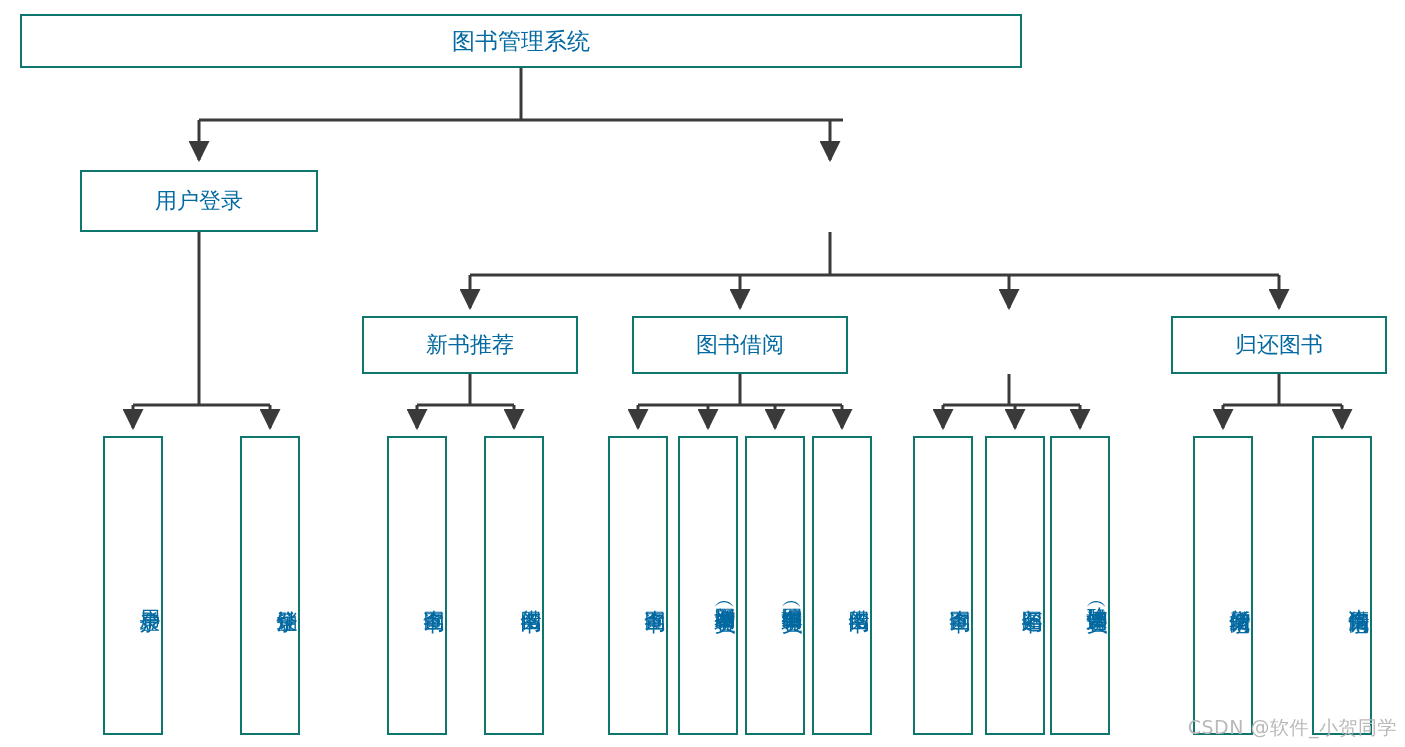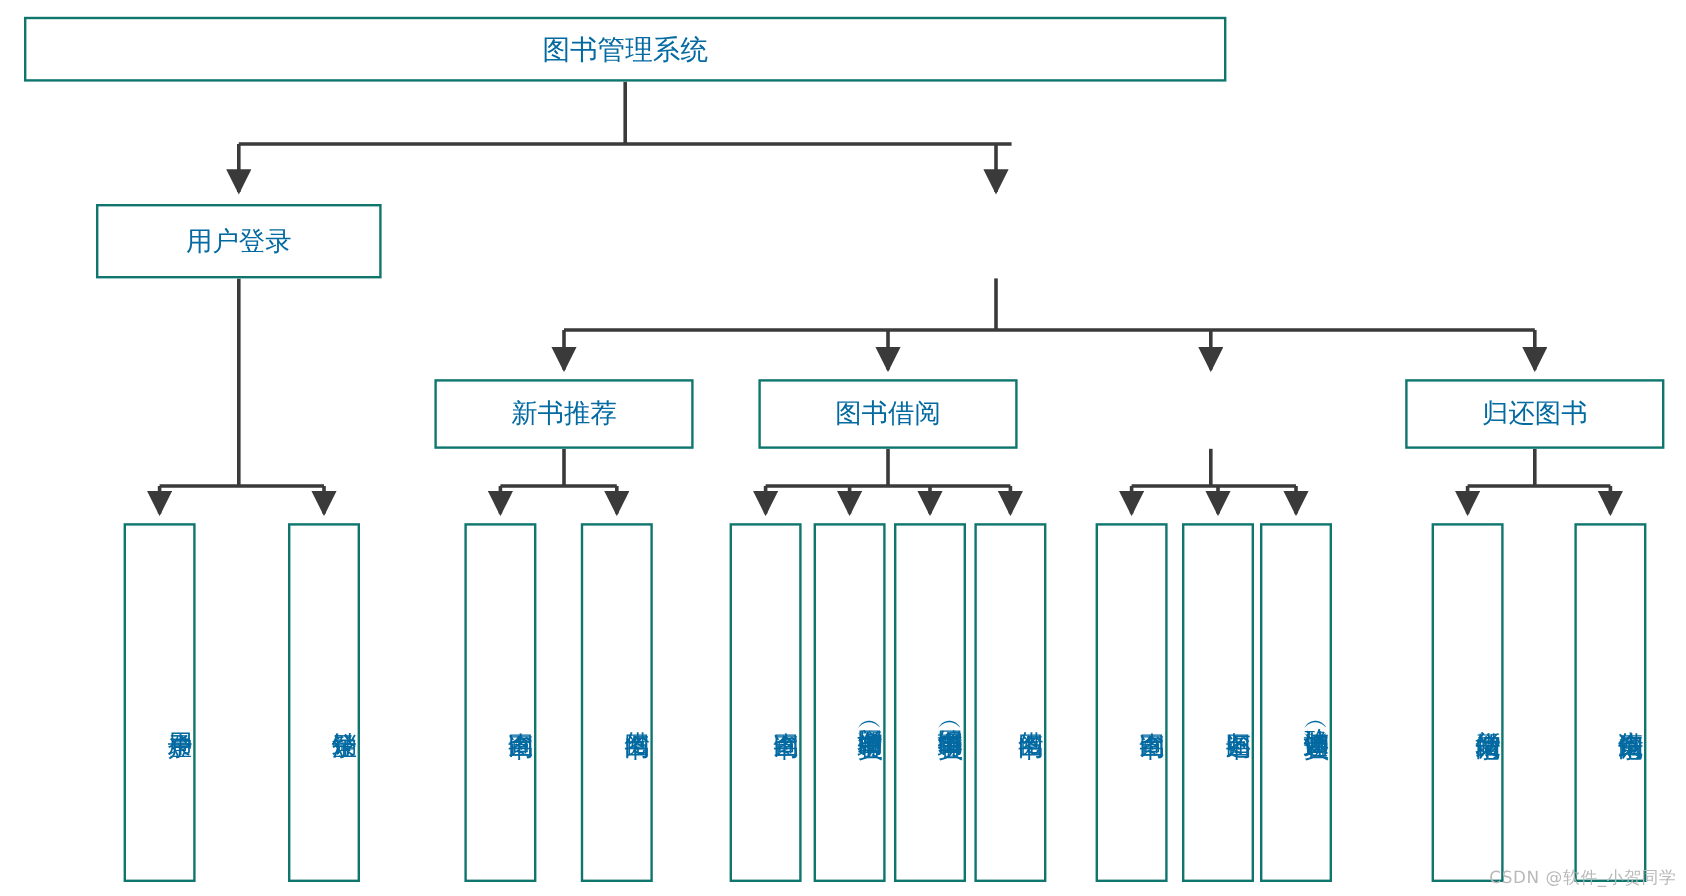--- a/index.html
+++ b/index.html
@@ -56,21 +56,21 @@
     justify-content: center;
   }
   .node .label {
     display: block;
     white-space: nowrap;
   }
   #watermark {
     position: absolute;
     right: 8px;
     bottom: 6px;
-    font-size: 14px;
+    font-size: 19px;
     color: #b9b9b9;
     white-space: nowrap;
     letter-spacing: 0.5px;
   }
 </style>
 </head>
 <body>
 
 <div id="canvas">
 

